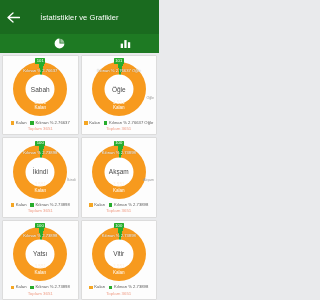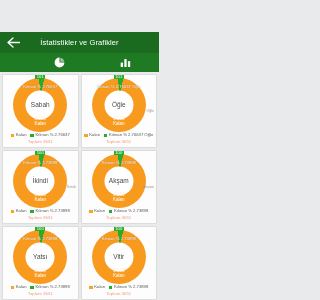--- a/index.html
+++ b/index.html
@@ -7,25 +7,24 @@
     width: 159px; height: 300px;
     background: #e9eaec;
     font-family: "Liberation Sans", sans-serif;
     overflow: hidden;
   }
   #app { width: 159px; height: 300px; position: relative; display: flex; flex-direction: column; }
 
   
   .appbar {
     background: #1a6b1f;
-    height: 21px;
+    height: 34px;
     display: flex; align-items: center;
     position: relative;
     flex: 0 0 auto;
-    margin-top: 32px;
   }
   .back-btn {
     width: 26px; height: 21px;
     display: flex; align-items: center; justify-content: center;
   }
   .back-btn svg { display: block; }
   .appbar-title {
     position: absolute; left: 0; right: 0;
     text-align: center;
     color: #ffffff;

